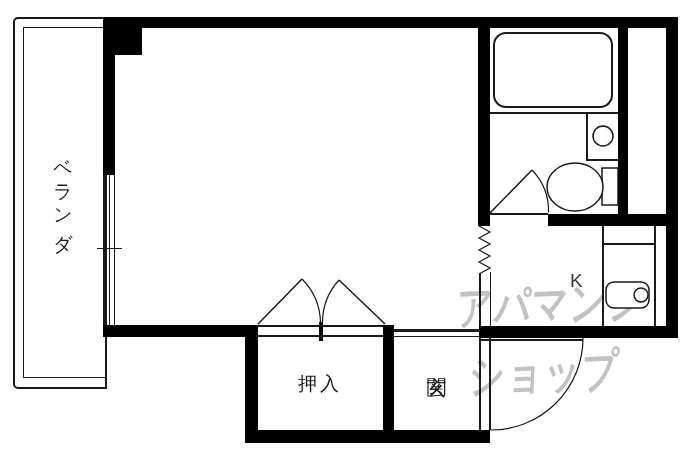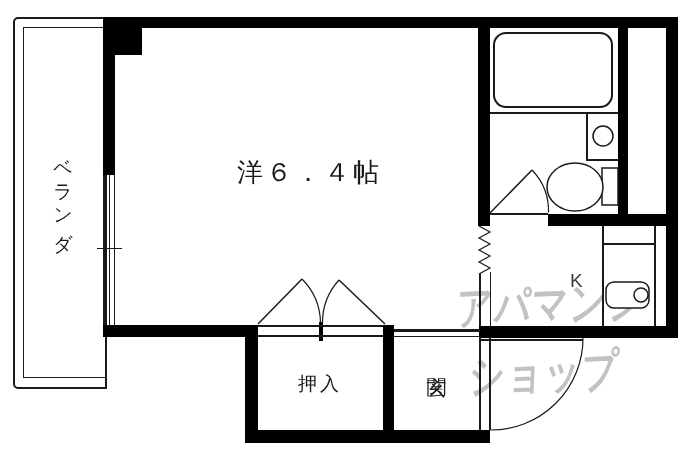--- a/index.html
+++ b/index.html
@@ -100,18 +100,17 @@
 
     <path d="M583,338 A92,92 0 0 1 490.5,430" fill="none" stroke="#1a1a1a" stroke-width="1.2"></path>
 
     <polyline points="479,226 490,232 479,238 490,244 479,250 490,256 479,262 490,268 479,274" fill="#fff" stroke="#1a1a1a" stroke-width="1.2"></polyline>
 
     <rect x="606" y="282" width="43" height="26" rx="8" ry="8" fill="#fff" stroke="#1a1a1a" stroke-width="1.5"></rect>
     <circle cx="641" cy="295" r="7" fill="#fff" stroke="#1a1a1a" stroke-width="1.5"></circle>
   </svg>
 
   <div class="lbl vtext" style="left:50px;top:146px;font-size:19px;letter-spacing:3px;">ベランダ</div>
-  <div class="lbl" style="left:237px;top:155px;font-size:26px;letter-spacing:3px;">洋６．４帖</div>
   <div class="lbl" style="left:298px;top:371px;font-size:19px;letter-spacing:3px;font-family:Liberation Mono, monospace;">押入</div>
   <div class="lbl vtext" style="left:424px;top:361px;font-size:20px;letter-spacing:1px;">玄関</div>
   <div class="lbl" style="left:570px;top:270px;font-size:19px;color:#3a3a3a;">K</div>
 
 </div>
 
 </body></html>

